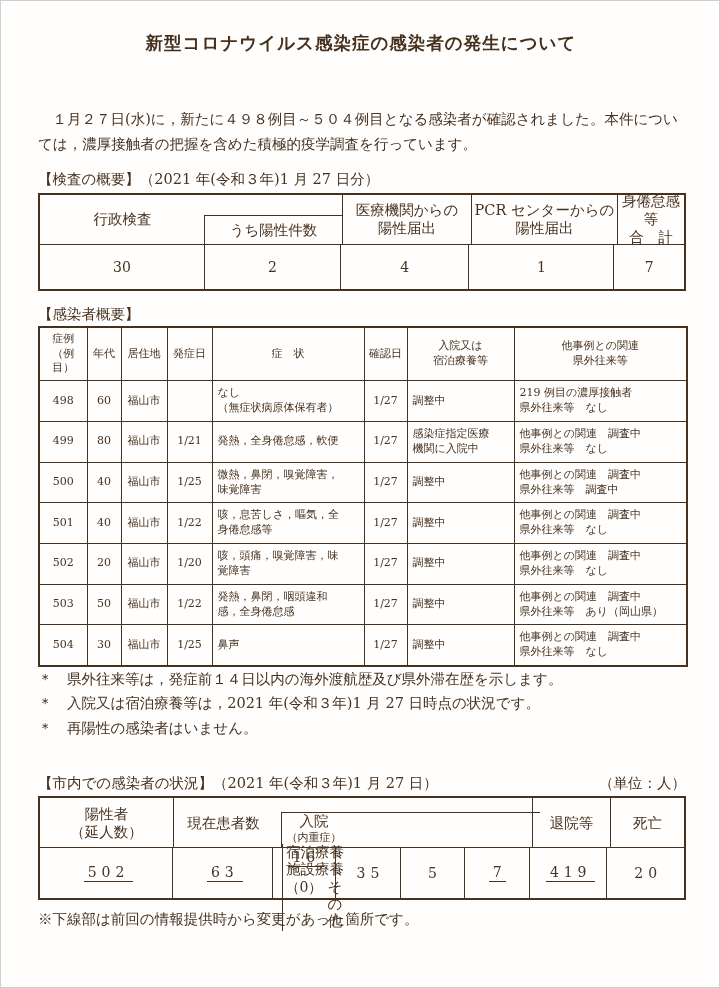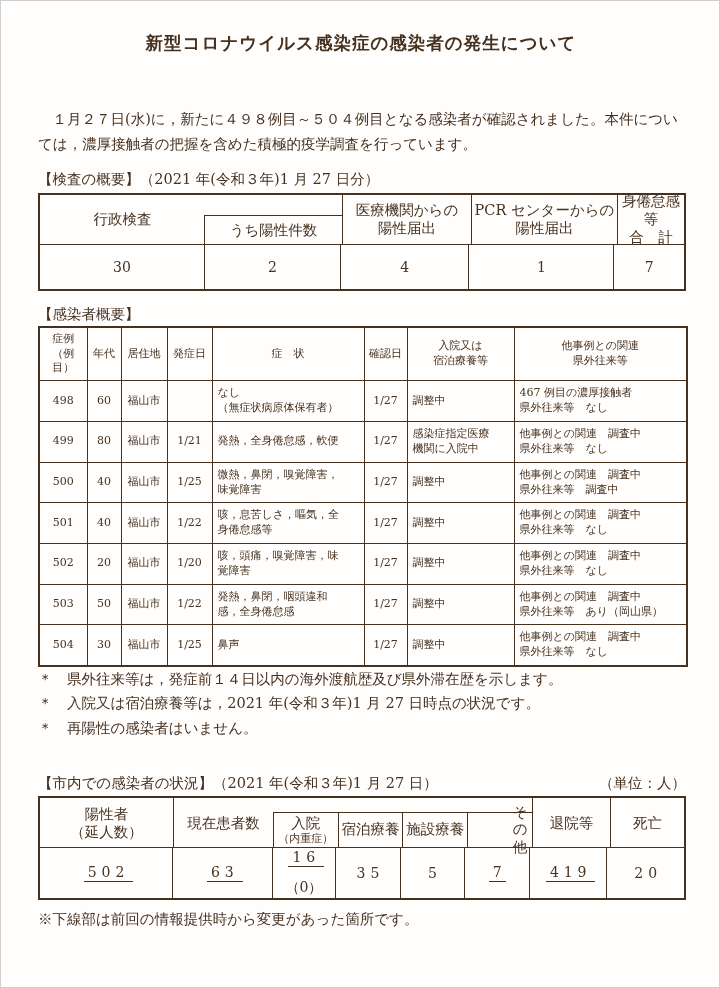--- a/index.html
+++ b/index.html
@@ -29,22 +29,22 @@
   .t1 { margin-top:4px; }
   .t1 .hrow { height:50px; }
   .t1 .vrow { height:44px; }
   .t1 .vcell { font-size:14px; }
 
   
   .t3 { margin-top:3px; }
   .t3 .hrow { height:50px; }
   .t3 .vrow { height:50px; }
   .t3 .vcell { font-size:14px; }
-  .subbox { position:absolute; left:233px; top:14px; bottom:0; width:259px; display:flex;
-            border-left:1.5px solid #46311f; border-top:1.5px solid #46311f; }
+  .subbox { position:absolute; left:241px; top:14px; bottom:0; width:259px; display:flex;
+            border-left:1.5px solid #46311f; border-top:1.5px solid #46311f;flex-direction:column; }
   .subcell { display:flex; flex-direction:column; align-items:center; justify-content:center;
              text-align:center; line-height:1.2; }
   .small { font-size:11px; }
   .sp { letter-spacing:0.35em; margin-right:-0.35em; }
   .u  { border-bottom:1.5px solid #46311f; padding:0 4px 1px; }
   .stack { display:flex; flex-direction:column; align-items:center; gap:12px; }
 
   
   .t2 { margin-top:2px; border-collapse:collapse; width:648px; table-layout:fixed;
         font-size:11px; }
@@ -121,21 +121,21 @@
       </tr>
       <tr>
         <td>498</td>
         <td>60</td>
         <td>福山市</td>
         <td></td>
         <td class="left">なし
 （無症状病原体保有者）</td>
         <td>1/27</td>
         <td class="left">調整中</td>
-        <td class="left">467 例目の濃厚接触者
+        <td class="left">219 例目の濃厚接触者
 県外往来等　なし</td>
       </tr>
       <tr>
         <td>499</td>
         <td>80</td>
         <td>福山市</td>
         <td>1/21</td>
         <td class="left">発熱，全身倦怠感，軟便</td>
         <td>1/27</td>
         <td class="left">感染症指定医療

